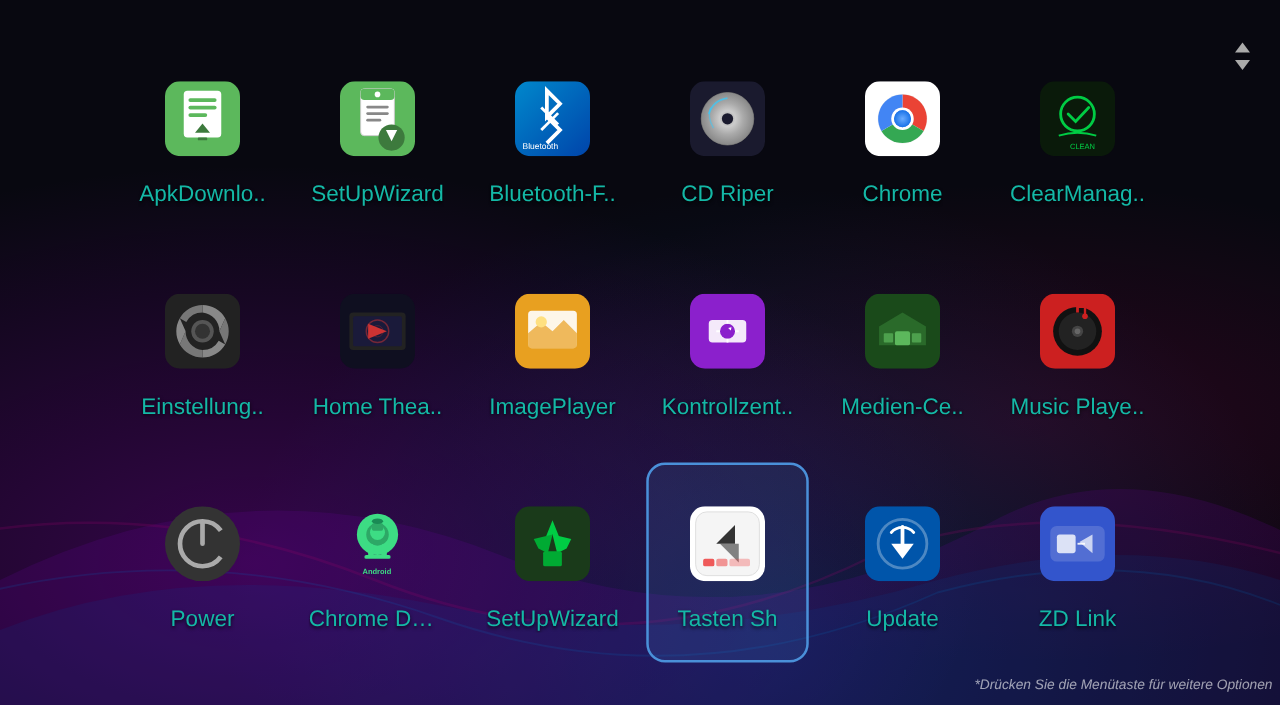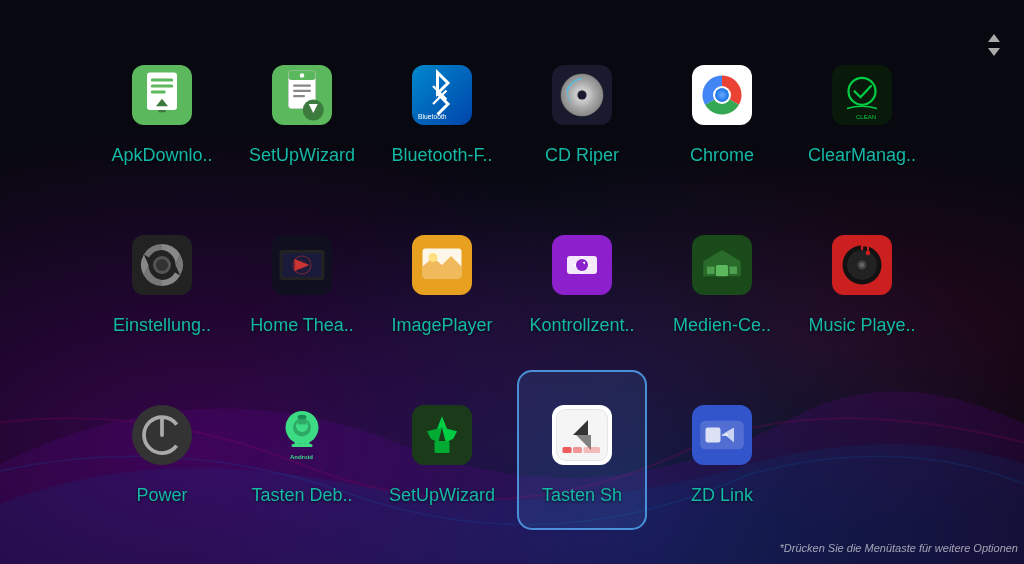--- a/index.html
+++ b/index.html
@@ -332,21 +332,21 @@
         <rect x="28" y="18" width="24" height="24" rx="12" fill="#2da866"></rect>
         <circle cx="40" cy="28" r="8" fill="#3ddc84"></circle>
         <rect x="30" y="40" width="6" height="14" rx="3" fill="#3ddc84"></rect>
         <rect x="44" y="40" width="6" height="14" rx="3" fill="#3ddc84"></rect>
         <rect x="26" y="52" width="28" height="4" rx="2" fill="#3ddc84"></rect>
         <rect x="34" y="18" width="12" height="8" rx="2" fill="#2da866"></rect>
         <ellipse cx="40" cy="16" rx="6" ry="3" fill="#1a8a55"></ellipse>
         <text x="24" y="72" fill="#3ddc84" font-size="8" font-family="Arial" font-weight="bold">Android</text>
       </svg>
         </div>
-        <div class="app-label">Tasten Deb..</div>
+        <div class="app-label">Chrome Deb..</div>
       </div>
       <div class="app-item ">
         <div class="app-icon">
           <svg viewBox="0 0 80 80" width="60" height="60">
         <rect width="80" height="80" rx="16" fill="#1a3a1a"></rect>
         <polygon points="40,15 48,35 40,30 32,35" fill="#00cc44"></polygon>
         <polygon points="20,35 40,30 35,50 25,45" fill="#00aa33"></polygon>
         <polygon points="60,35 40,30 45,50 55,45" fill="#00cc44"></polygon>
         <rect x="30" y="48" width="20" height="16" rx="2" fill="#00aa33"></rect>
       </svg>
@@ -363,20 +363,32 @@
         <rect x="14" y="56" width="12" height="8" rx="2" fill="#e33" opacity="0.8"></rect>
         <rect x="28" y="56" width="12" height="8" rx="2" fill="#e33" opacity="0.5"></rect>
         <rect x="42" y="56" width="22" height="8" rx="2" fill="#e33" opacity="0.3"></rect>
       </svg>
         </div>
         <div class="app-label">Tasten  Sh</div>
       </div>
       <div class="app-item ">
         <div class="app-icon">
           <svg viewBox="0 0 80 80" width="60" height="60">
+        <rect width="80" height="80" rx="16" fill="#0055aa"></rect>
+        <circle cx="40" cy="40" r="26" fill="none" stroke="#fff" stroke-width="3" opacity="0.3"></circle>
+        <polygon points="40,56 28,40 52,40" fill="#fff"></polygon>
+        <line x1="40" y1="40" x2="40" y2="22" stroke="#fff" stroke-width="4" stroke-linecap="round"></line>
+        <path d="M28,28 A16,16 0 0,1 52,28" stroke="#fff" stroke-width="3" fill="none" stroke-linecap="round"></path>
+      </svg>
+        </div>
+        <div class="app-label">Update</div>
+      </div>
+      <div class="app-item ">
+        <div class="app-icon">
+          <svg viewBox="0 0 80 80" width="60" height="60">
         <rect width="80" height="80" rx="16" fill="#3355cc"></rect>
         <rect x="12" y="22" width="56" height="36" rx="6" fill="#fff" opacity="0.15" stroke="#fff" stroke-width="2"></rect>
         <rect x="18" y="30" width="20" height="20" rx="3" fill="#fff" opacity="0.8"></rect>
         <polygon points="42,38 56,30 56,50" fill="#fff" opacity="0.7"></polygon>
         <line x1="40" y1="40" x2="48" y2="40" stroke="#fff" stroke-width="2" opacity="0.9"></line>
       </svg>
         </div>
         <div class="app-label">ZD Link</div>
       </div>
     </div>

